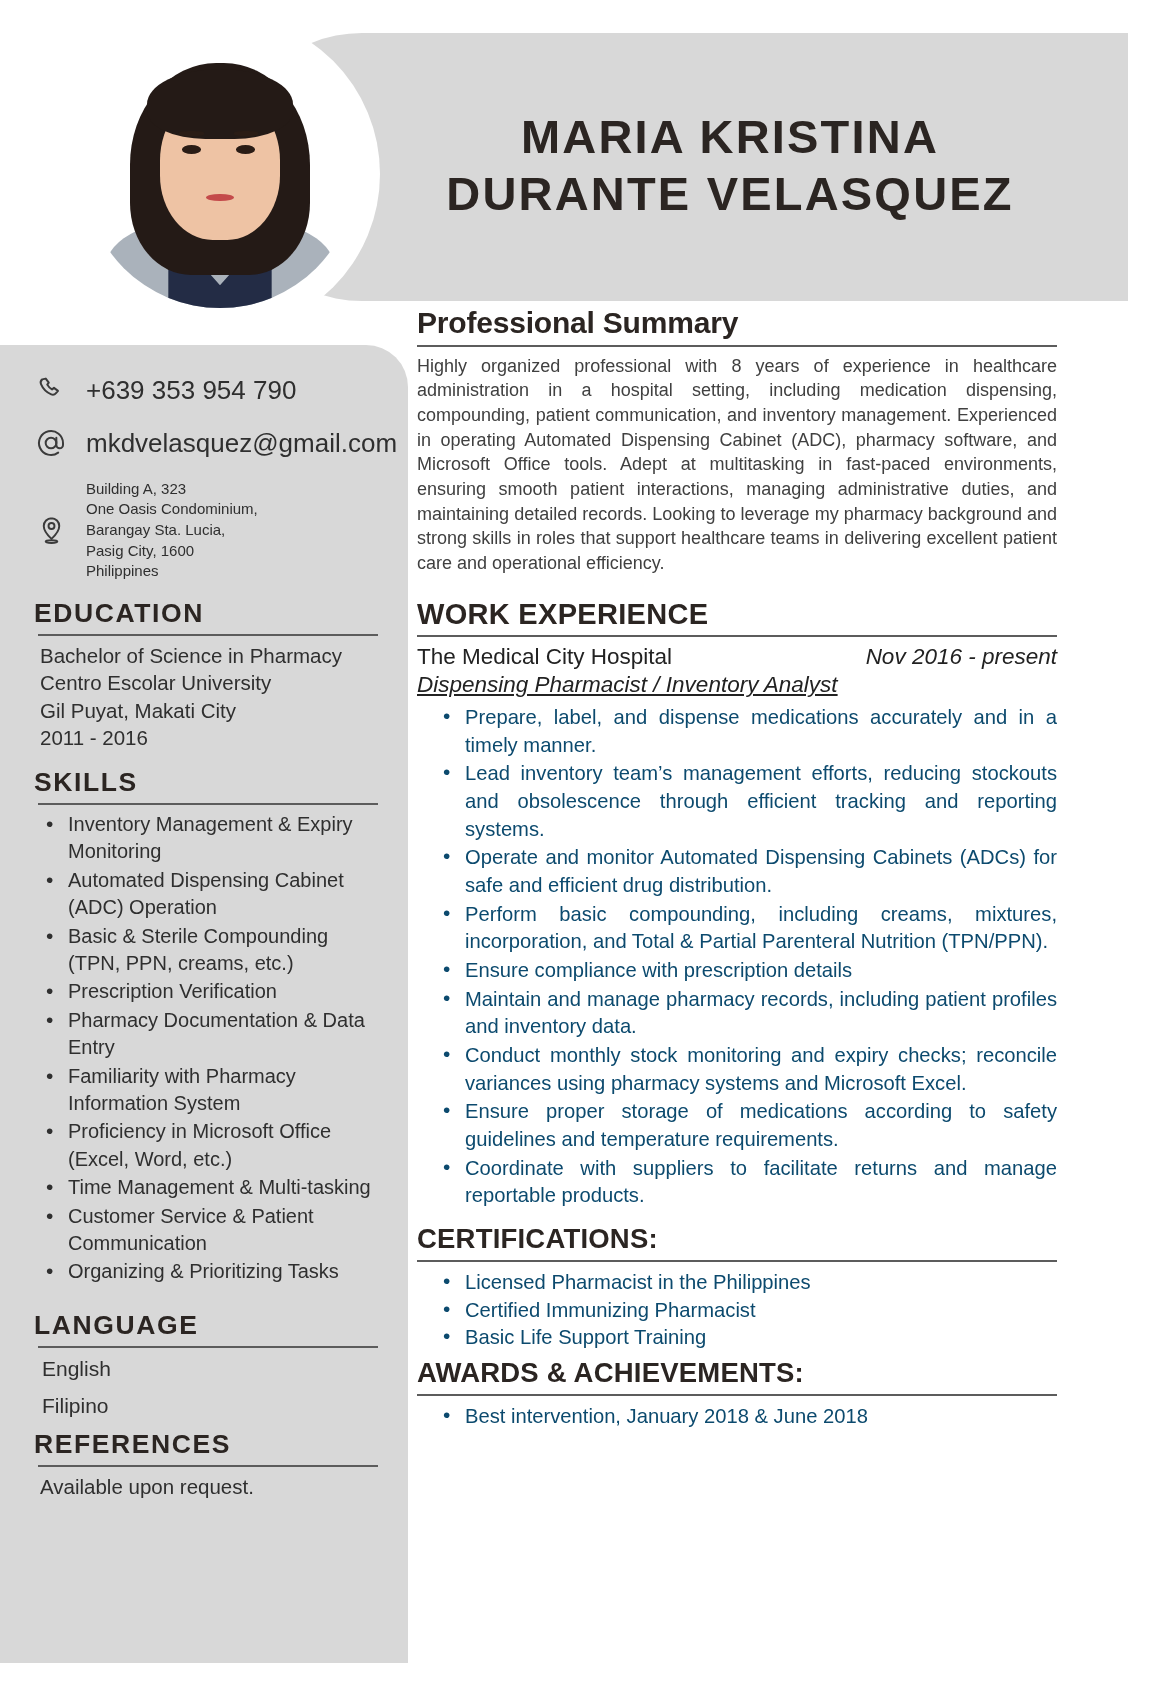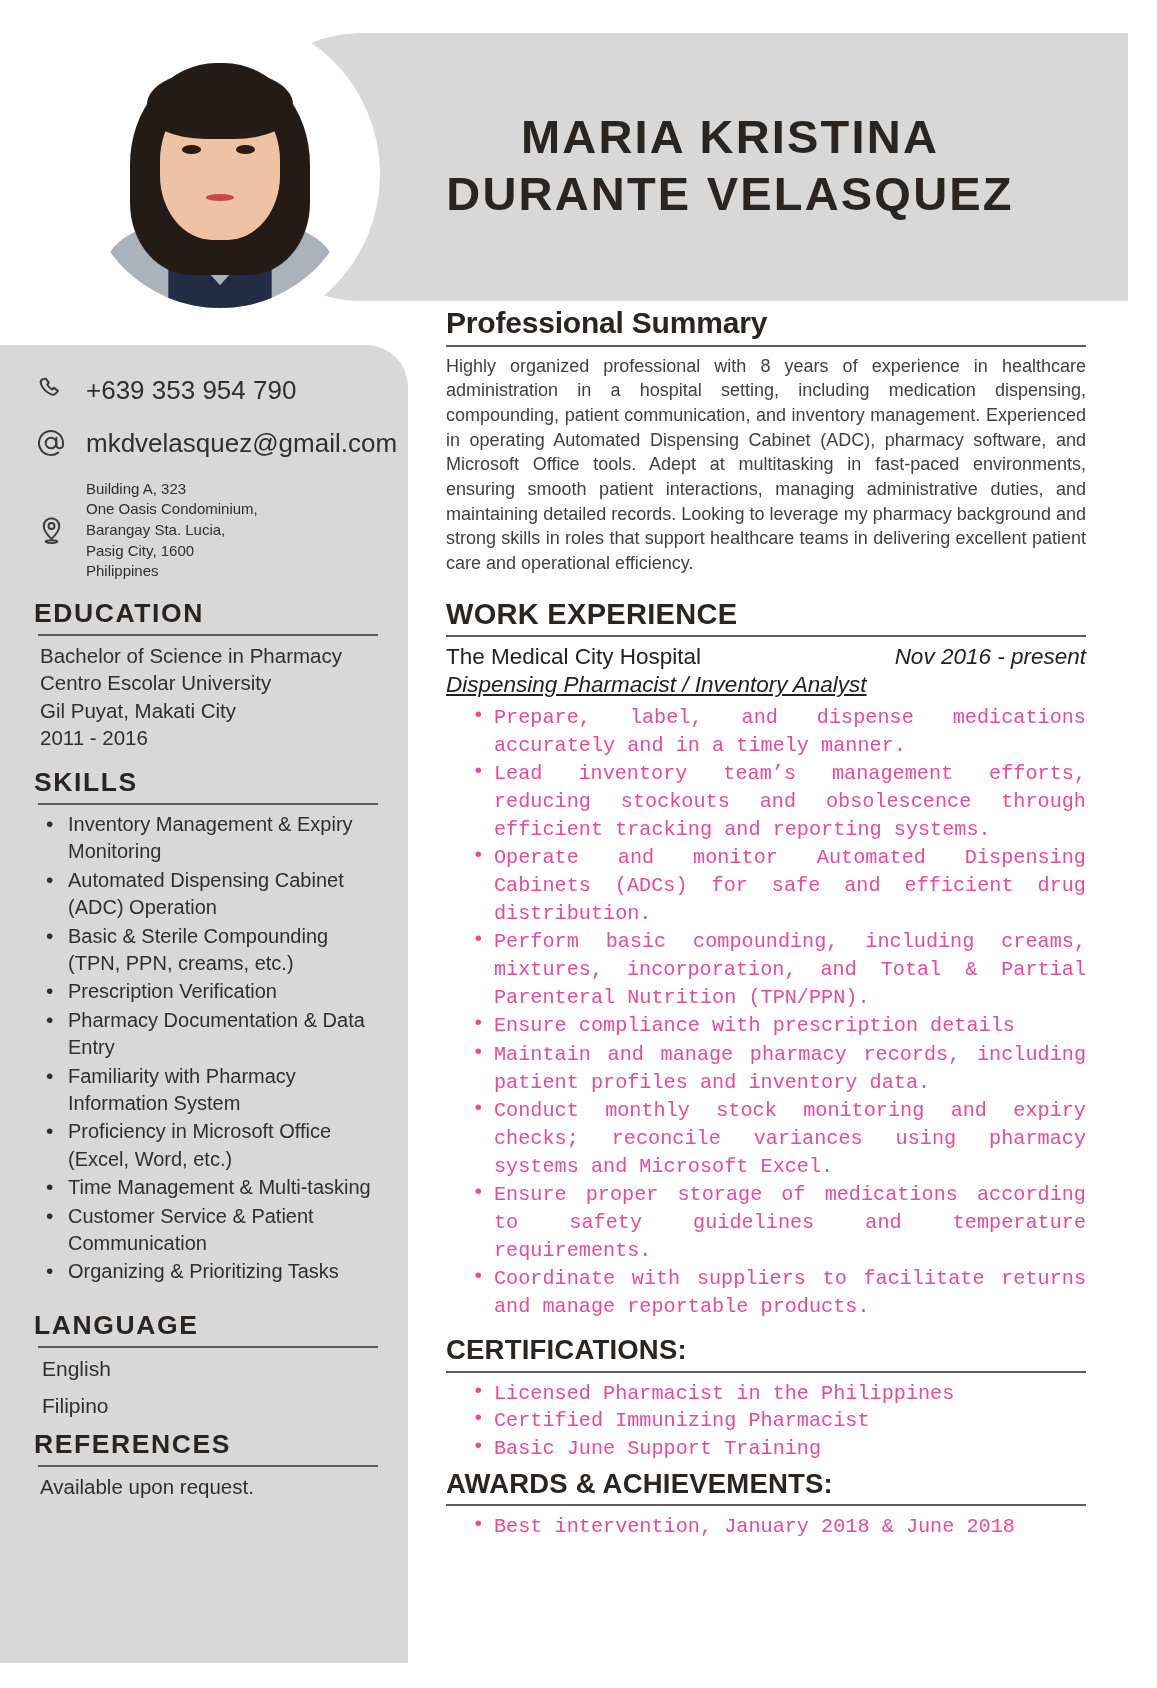--- a/index.html
+++ b/index.html
@@ -186,21 +186,21 @@
     font-size: 21px;
     color: #2f2f2f;
     padding-left: 8px;
     margin-bottom: 8px;
     line-height: 1.4;
   }
 
   
   #main {
     position: absolute;
-    left: 446px;
+    left: 417px;
     top: 306px;
     width: 640px;
   }
   .sec-title {
     font-weight: bold;
     color: #2b2522;
     line-height: 1.12;
   }
   #summary-title { font-size: 30px; letter-spacing: -0.2px; }
   .sec-rule {
@@ -235,25 +235,24 @@
   ul.main-list {
     list-style: none;
     margin-top: 6px;
     padding-left: 18px;
   }
   ul.main-list li {
     position: relative;
     padding-left: 30px;
     font-size: 20.2px;
     line-height: 1.37;
-    color: #ec4899;
+    color: #0c4a6e;
     text-align: justify;
     text-justify: inter-word;
     margin-bottom: 1px;
-    font-family: Liberation Mono, monospace;
   }
   ul.main-list li::before {
     content: "•";
     position: absolute;
     left: 8px;
     top: -2px;
     font-size: 21px;
   }
   ul.main-list.tight li { text-align: left; margin-bottom: 0px; }
   #cert-title { font-size: 27.5px; margin-top: 14px; letter-spacing: 0.2px; }
@@ -382,21 +381,21 @@
       <li>Conduct monthly stock monitoring and expiry checks; reconcile variances using pharmacy systems and Microsoft Excel.</li>
       <li>Ensure proper storage of medications according to safety guidelines and temperature requirements.</li>
       <li>Coordinate with suppliers to facilitate returns and manage reportable products.</li>
     </ul>
 
     <div class="sec-title" id="cert-title">CERTIFICATIONS:</div>
     <div class="sec-rule"></div>
     <ul class="main-list tight">
       <li>Licensed Pharmacist in the Philippines</li>
       <li>Certified Immunizing Pharmacist</li>
-      <li>Basic June Support Training</li>
+      <li>Basic Life Support Training</li>
     </ul>
 
     <div class="sec-title" id="awards-title">AWARDS &amp; ACHIEVEMENTS:</div>
     <div class="sec-rule"></div>
     <ul class="main-list tight">
       <li>Best intervention, January 2018 &amp; June 2018</li>
     </ul>
   </div>
 
 </div>

